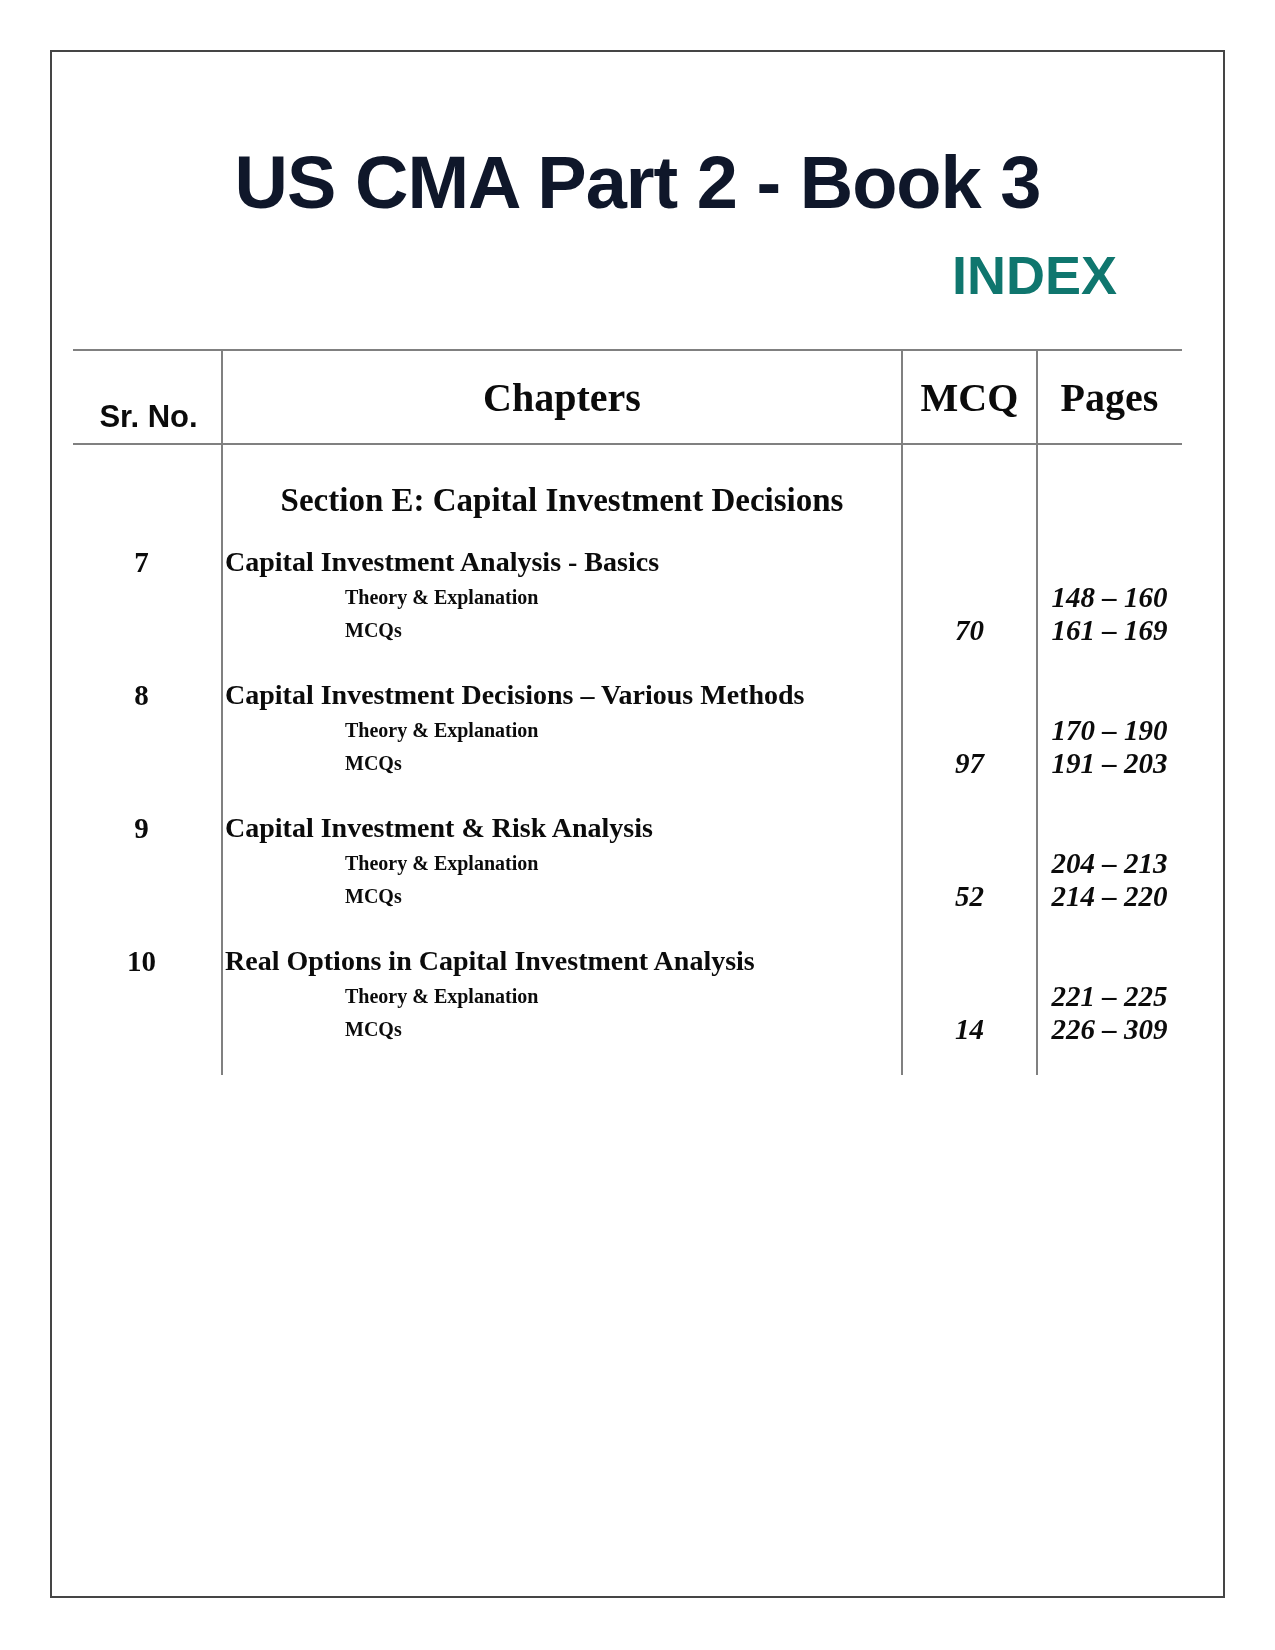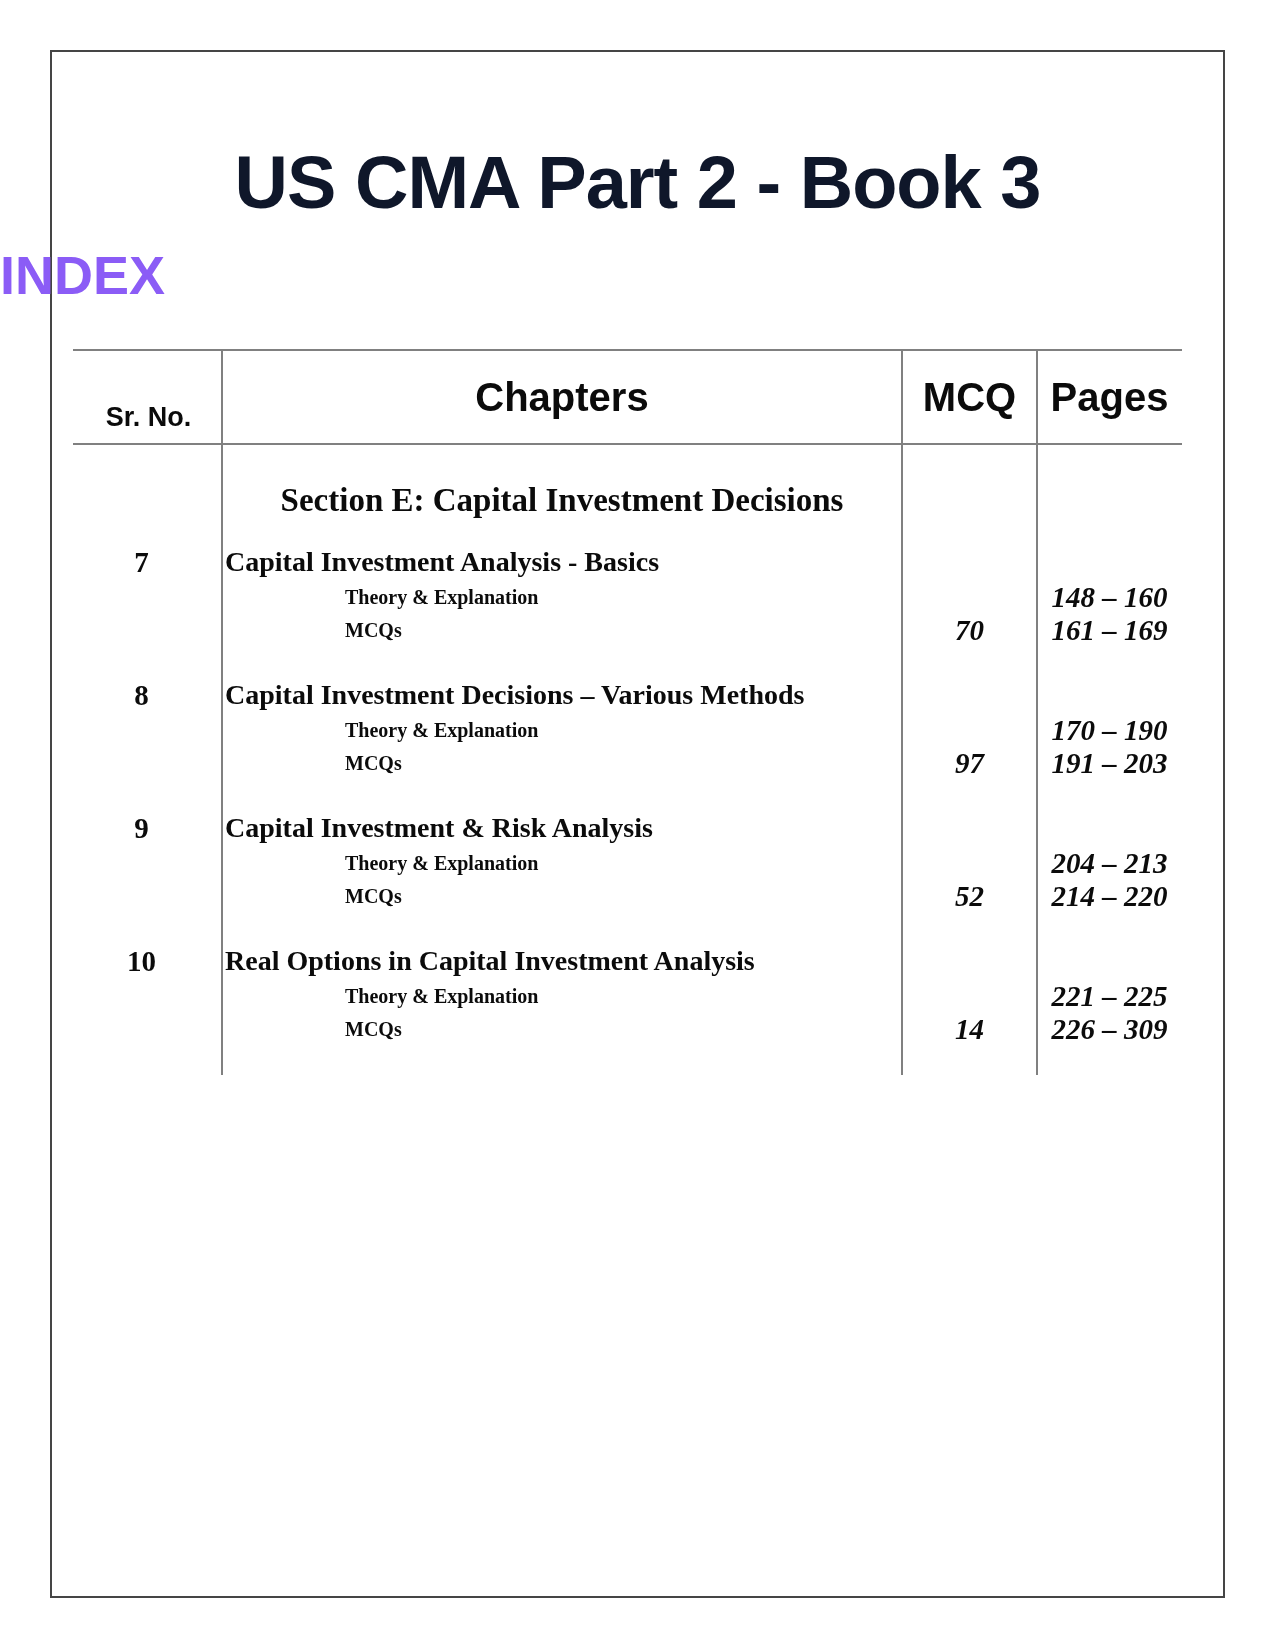--- a/index.html
+++ b/index.html
@@ -19,24 +19,24 @@
   }
   .doc-title{
     position:absolute;left:0;top:146px;width:1275px;
     margin:0;text-align:center;
     font-family:"Liberation Sans", sans-serif;
     font-weight:bold;font-size:74px;letter-spacing:-1px;
     color:#0f172a;line-height:1;
   }
   .doc-subtitle{
     position:absolute;left:0;top:248px;width:1117px;
-    margin:0;text-align:left;
+    margin:0;text-align:right;
     font-family:"Liberation Sans", sans-serif;
     font-weight:bold;font-size:54px;
-    color:#8b5cf6;line-height:1;
+    color:#0f766e;line-height:1;
   }
   .hline{
     position:absolute;left:73px;width:1109px;height:2px;
     background:#808080;
   }
   .vline{
     position:absolute;top:349px;height:726px;width:2px;
     background:#808080;
   }
   .trow{
@@ -49,22 +49,22 @@
     display:flex;align-items:center;
     height:100%;box-sizing:border-box;
     white-space:nowrap;
   }
   .c-sr{justify-content:center;padding-right:14px;}
   .c-mcq,.c-pg{justify-content:center;}
   .hdr{
     font-family:"Liberation Sans", sans-serif;
     font-weight:bold;justify-content:center;
   }
-  .hdr-sm{font-size:27px;margin-top:40px;}
-  .hdr-lg{font-size:40px;}
+  .hdr-sm{font-size:31px;margin-top:40px;}
+  .hdr-lg{font-size:40px;font-family:Liberation Serif, serif;}
   .section-heading{
     font-weight:bold;font-size:33px;
     justify-content:center;
   }
   .sr-num{font-weight:bold;font-size:29px;}
   .chap-title{font-weight:bold;font-size:28px;padding-left:3px;}
   .sub-label{font-weight:bold;font-size:20px;padding-left:123px;}
   .num{font-weight:bold;font-style:italic;font-size:29px;}
 </style>
 </head>

